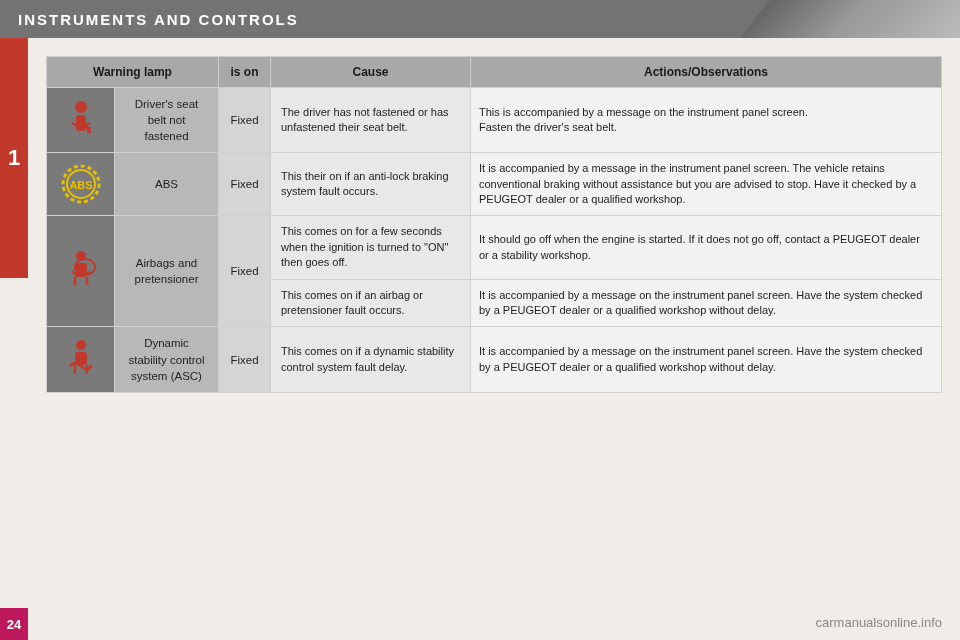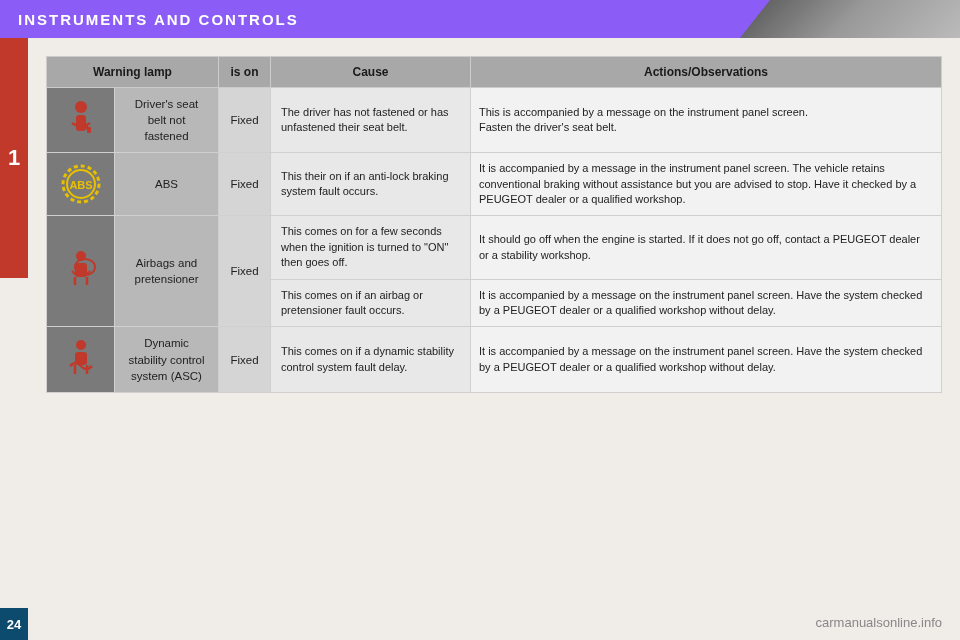--- a/index.html
+++ b/index.html
@@ -9,21 +9,21 @@
       height: 640px;
       background: #f0ece8;
       font-family: Arial, sans-serif;
       font-size: 12px;
       overflow: hidden;
       position: relative;
     }
 
     
     .header-bar {
-      background: #8b5cf6;
+      background: #737373;
       height: 38px;
       display: flex;
       align-items: center;
       padding-left: 18px;
       position: relative;
     }
     .header-bar::after {
       content: '';
       position: absolute;
       right: 0; top: 0;
@@ -59,21 +59,21 @@
       font-weight: bold;
     }
 
     
     .page-number {
       position: absolute;
       left: 0;
       bottom: 0;
       width: 28px;
       height: 32px;
-      background: #0c4a6e;
+      background: #be185d;
       color: #fff;
       display: flex;
       align-items: center;
       justify-content: center;
       font-size: 13px;
       font-weight: bold;
     }
 
     
     .main-content {

